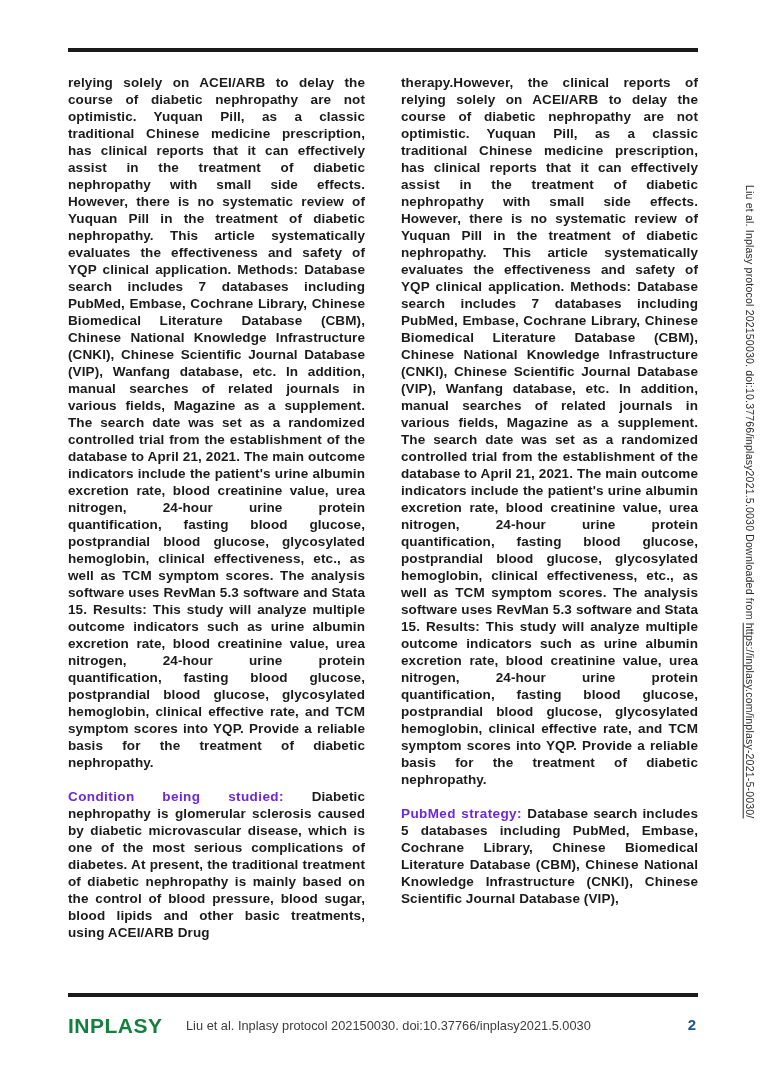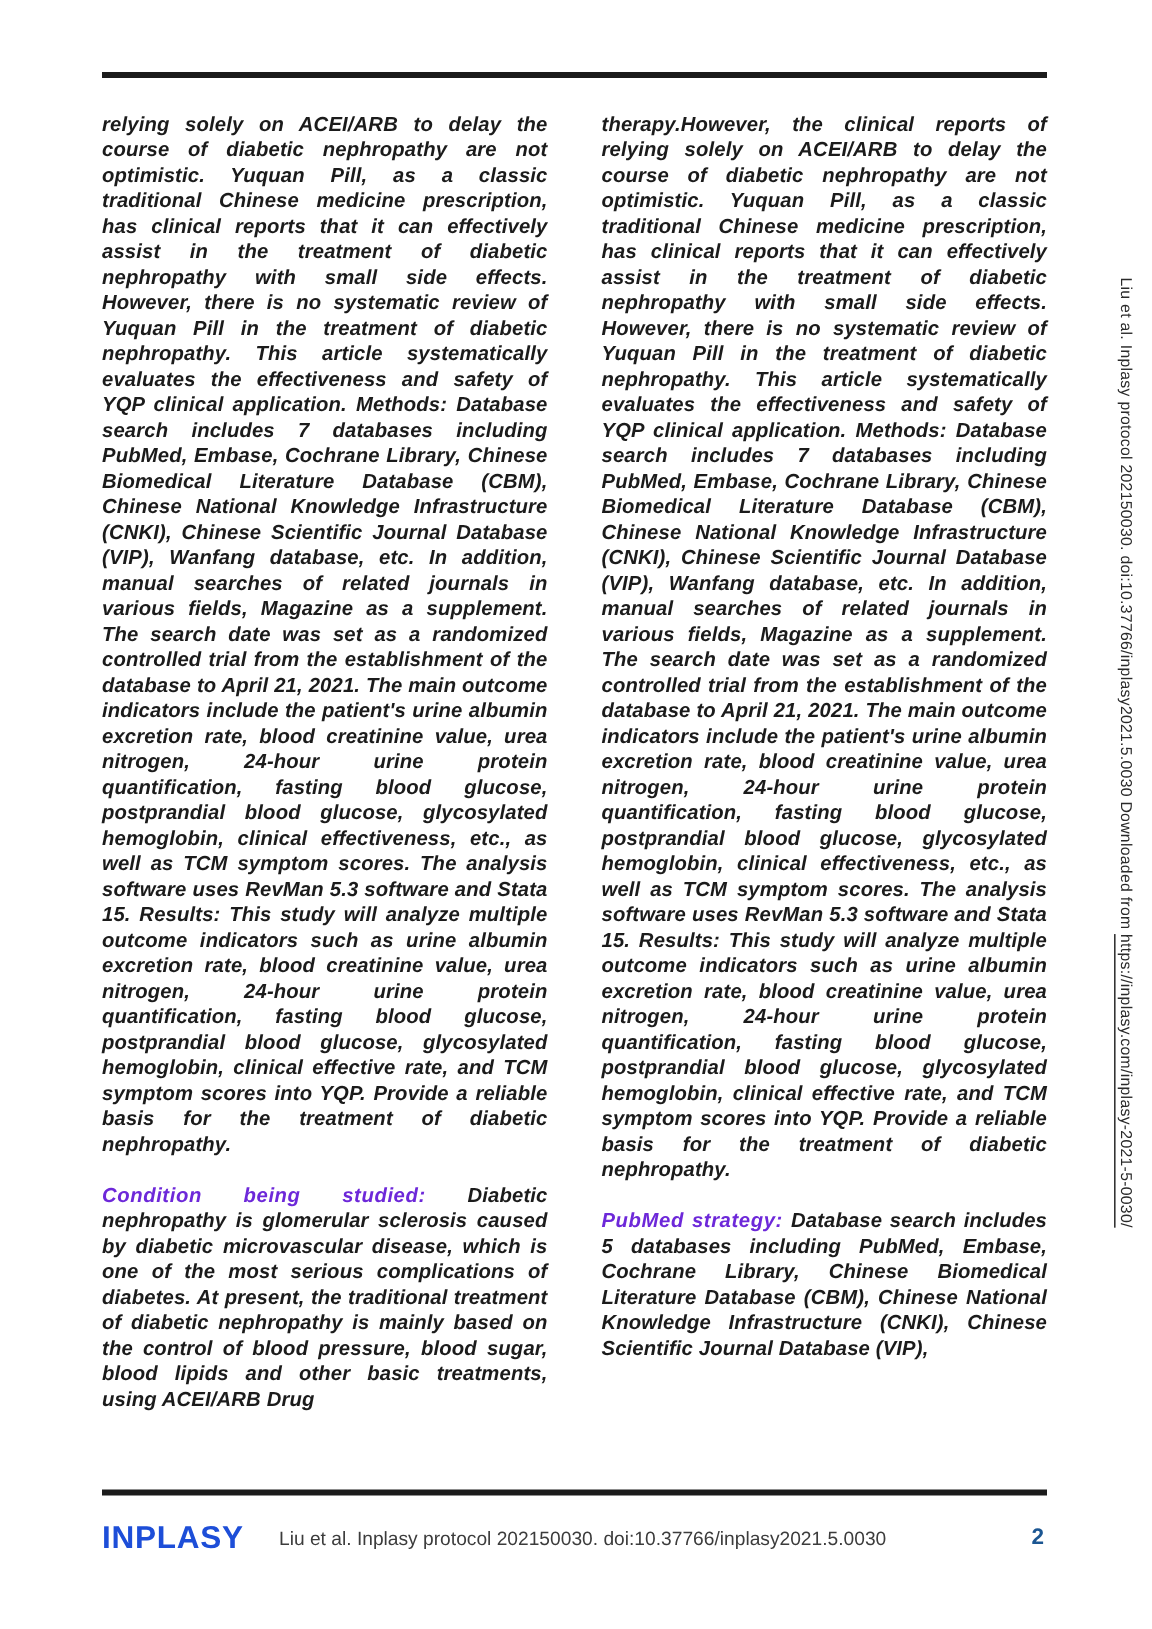--- a/index.html
+++ b/index.html
@@ -21,21 +21,20 @@
   .rule-top { top: 48px; }
   .rule-bottom { top: 993px; }
 
   .content {
     position: absolute;
     left: 68px;
     top: 74px;
     width: 630px;
     display: flex;
     gap: 36px;
-    font-style: italic;
   }
   .col { width: 297px; }
 
   .para {
     margin: 0 0 17px 0;
     font-size: 13.5px;
     line-height: 17px;
     font-weight: bold;
     color: #1b1b1b;
     text-align: justify;
@@ -53,21 +52,21 @@
     width: 630px;
     height: 40px;
   }
   .footer-logo {
     position: absolute;
     left: 0;
     top: 4px;
     font-size: 21px;
     font-weight: bold;
     letter-spacing: 0.5px;
-    color: #1d4ed8;
+    color: #15803d;
     text-align: center;
   }
   .footer-citation {
     position: absolute;
     left: 118px;
     top: 8px;
     font-size: 12.8px;
     font-weight: normal;
     color: #3c3c3c;
   }

